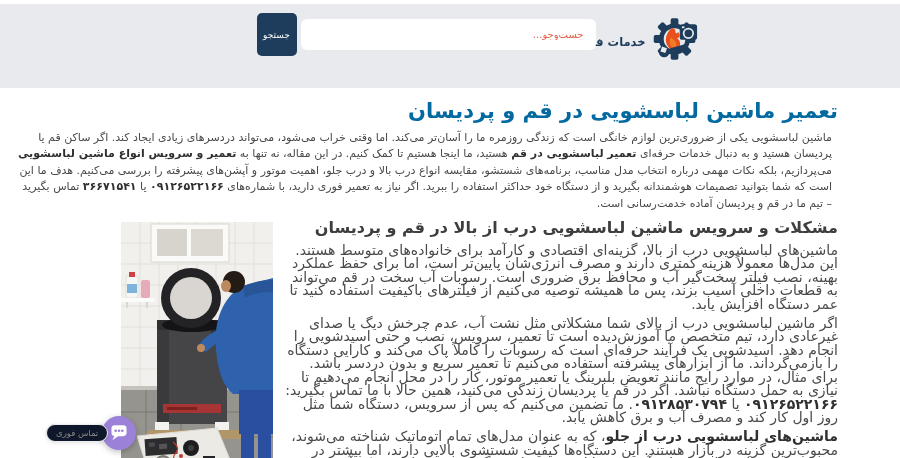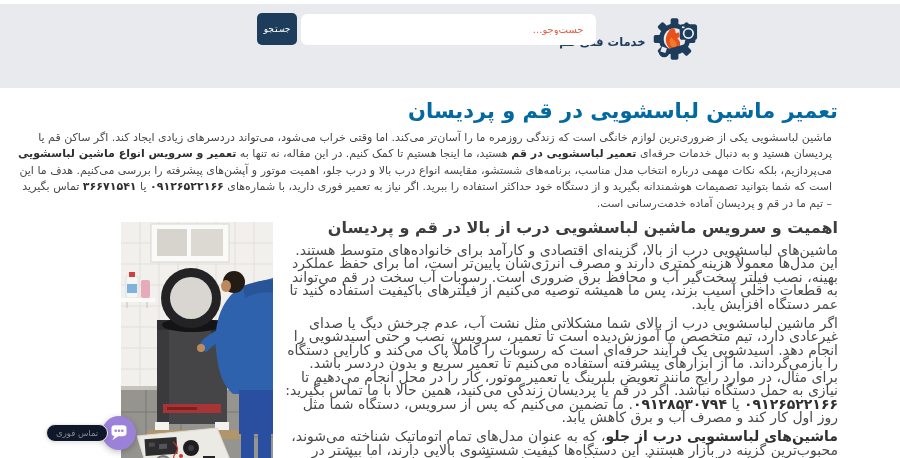--- a/index.html
+++ b/index.html
@@ -18,22 +18,22 @@
   .brand { display:flex; flex-direction:row; align-items:center; width:84px; margin-left:30px; cursor:pointer; }
   .brand-title { font-size:11.5px; font-weight:bold; color:#1e3d5c; margin-top:2px; white-space:nowrap; }
   .search { display:flex; align-items:center; }
   .search-input {
     width:295px; height:31px; border:none; border-radius:6px; background:#fff;
     padding:0 12px; font-size:10px; color:#333; outline:none; margin-left:4px;
     font-family:"DejaVu Sans", sans-serif;
   }
   .search-input::placeholder { color:#e2614a; opacity:1; }
   .search-btn {
-    width:40px; height:32px; border:none; border-radius:5px; background:#1e3d5c;
-    color:#fff; font-size:9px; cursor:pointer; font-family:Liberation Mono, monospace;
+    width:40px; height:43px; border:none; border-radius:5px; background:#1e3d5c;
+    color:#fff; font-size:9px; cursor:pointer; font-family:Liberation Sans, sans-serif;
   }
   
   main { margin:0 62px 0 10px; }
   h1 { font-size:21px; font-weight:700; color:#0369a1; margin:11px 0 7px; }
   .intro { font-size:11px; line-height:16.4px; color:#484848; margin:0 6px 4px; }
   h2 { font-size:16px; font-weight:700; color:#3e3e3e; margin:6px 0 7px; }
   .body-p { font-size:14px; line-height:13.4px; color:#4a4a4a; margin:0 0 6px; }
   b { color:#2f2f2f; }
   figure.photo {
     float:left; width:152px; height:254px; margin:6px 7px 0 111px; padding:0;
@@ -168,21 +168,21 @@
       <circle cx="70" cy="226" r="3" fill="#3c3c40"></circle>
       <circle cx="42" cy="242" r="8" fill="#a8a7a3" stroke="#77766f" stroke-width="2"></circle>
       <path d="M36,242 H48 M42,236 V248" stroke="#77766f" stroke-width="1.5"></path>
       <rect x="58" y="240" width="14" height="3" fill="#c03a2c"></rect>
       <rect x="72" y="241" width="6" height="1.5" fill="#888884"></rect>
       <rect x="82" y="234" width="12" height="7" fill="#242426"></rect>
       <circle cx="60" cy="234" r="2" fill="#c0392b"></circle>
     </svg>
   </figure>
 
-  <h2>اهمیت و سرویس ماشین لباسشویی درب از بالا در قم و پردیسان</h2>
+  <h2>مشکلات و سرویس ماشین لباسشویی درب از بالا در قم و پردیسان</h2>
   <p class="body-p"><span>ماشین‌های لباسشویی درب از بالا، گزینه‌ای اقتصادی و کارآمد برای خانواده‌های متوسط هستند. این مدل‌ها معمولاً هزینه کمتری دارند و مصرف انرژی‌شان پایین‌تر است، اما برای حفظ عملکرد بهینه، نصب فیلتر سخت‌گیر آب و محافظ برق ضروری است. رسوبات آب سخت در قم می‌تواند به قطعات داخلی آسیب بزند، پس ما همیشه توصیه می‌کنیم از فیلترهای باکیفیت استفاده کنید تا عمر دستگاه افزایش یابد.</span></p>
   <p class="body-p"><span>اگر ماشین لباسشویی درب از بالای شما مشکلاتی مثل نشت آب، عدم چرخش دیگ یا صدای غیرعادی دارد، تیم متخصص ما آموزش‌دیده است تا تعمیر، سرویس، نصب و حتی اسیدشویی را انجام دهد. اسیدشویی یک فرآیند حرفه‌ای است که رسوبات را کاملاً پاک می‌کند و کارایی دستگاه را بازمی‌گرداند. ما از ابزارهای پیشرفته استفاده می‌کنیم تا تعمیر سریع و بدون دردسر باشد. برای مثال، در موارد رایج مانند تعویض بلبرینگ یا تعمیر موتور، کار را در محل انجام می‌دهیم تا نیازی به حمل دستگاه نباشد. اگر در قم یا پردیسان زندگی می‌کنید، همین حالا با ما تماس بگیرید: </span><b>۰۹۱۲۶۵۲۲۱۶۶</b><span> یا </span><b>۰۹۱۲۸۵۳۰۷۹۴</b><span>. ما تضمین می‌کنیم که پس از سرویس، دستگاه شما مثل روز اول کار کند و مصرف آب و برق کاهش یابد.</span></p>
 
   <p class="body-p"><b>ماشین‌های لباسشویی درب از جلو</b><span>، که به عنوان مدل‌های تمام اتوماتیک شناخته می‌شوند، محبوب‌ترین گزینه در بازار هستند. این دستگاه‌ها کیفیت شستشوی بالایی دارند، اما بیشتر در معرض خرابی ناشی از رسوبات آب و نوسانات برق قرار می‌گیرند. در منطقه قم که آب سختی دارد، رسوب‌گیری یکی از مشکلات اصلی است. برای جلوگیری از این مسائل، حتماً فیلتر سخت‌گیر آب و محافظ برق نصب کنید – این کار می‌تواند خرابی‌ها را تا ۵۰ درصد کاهش دهد.</span></p>
 
 </main>
 
 <div class="chat-widget">
   <button class="chat-btn">
     <span>

